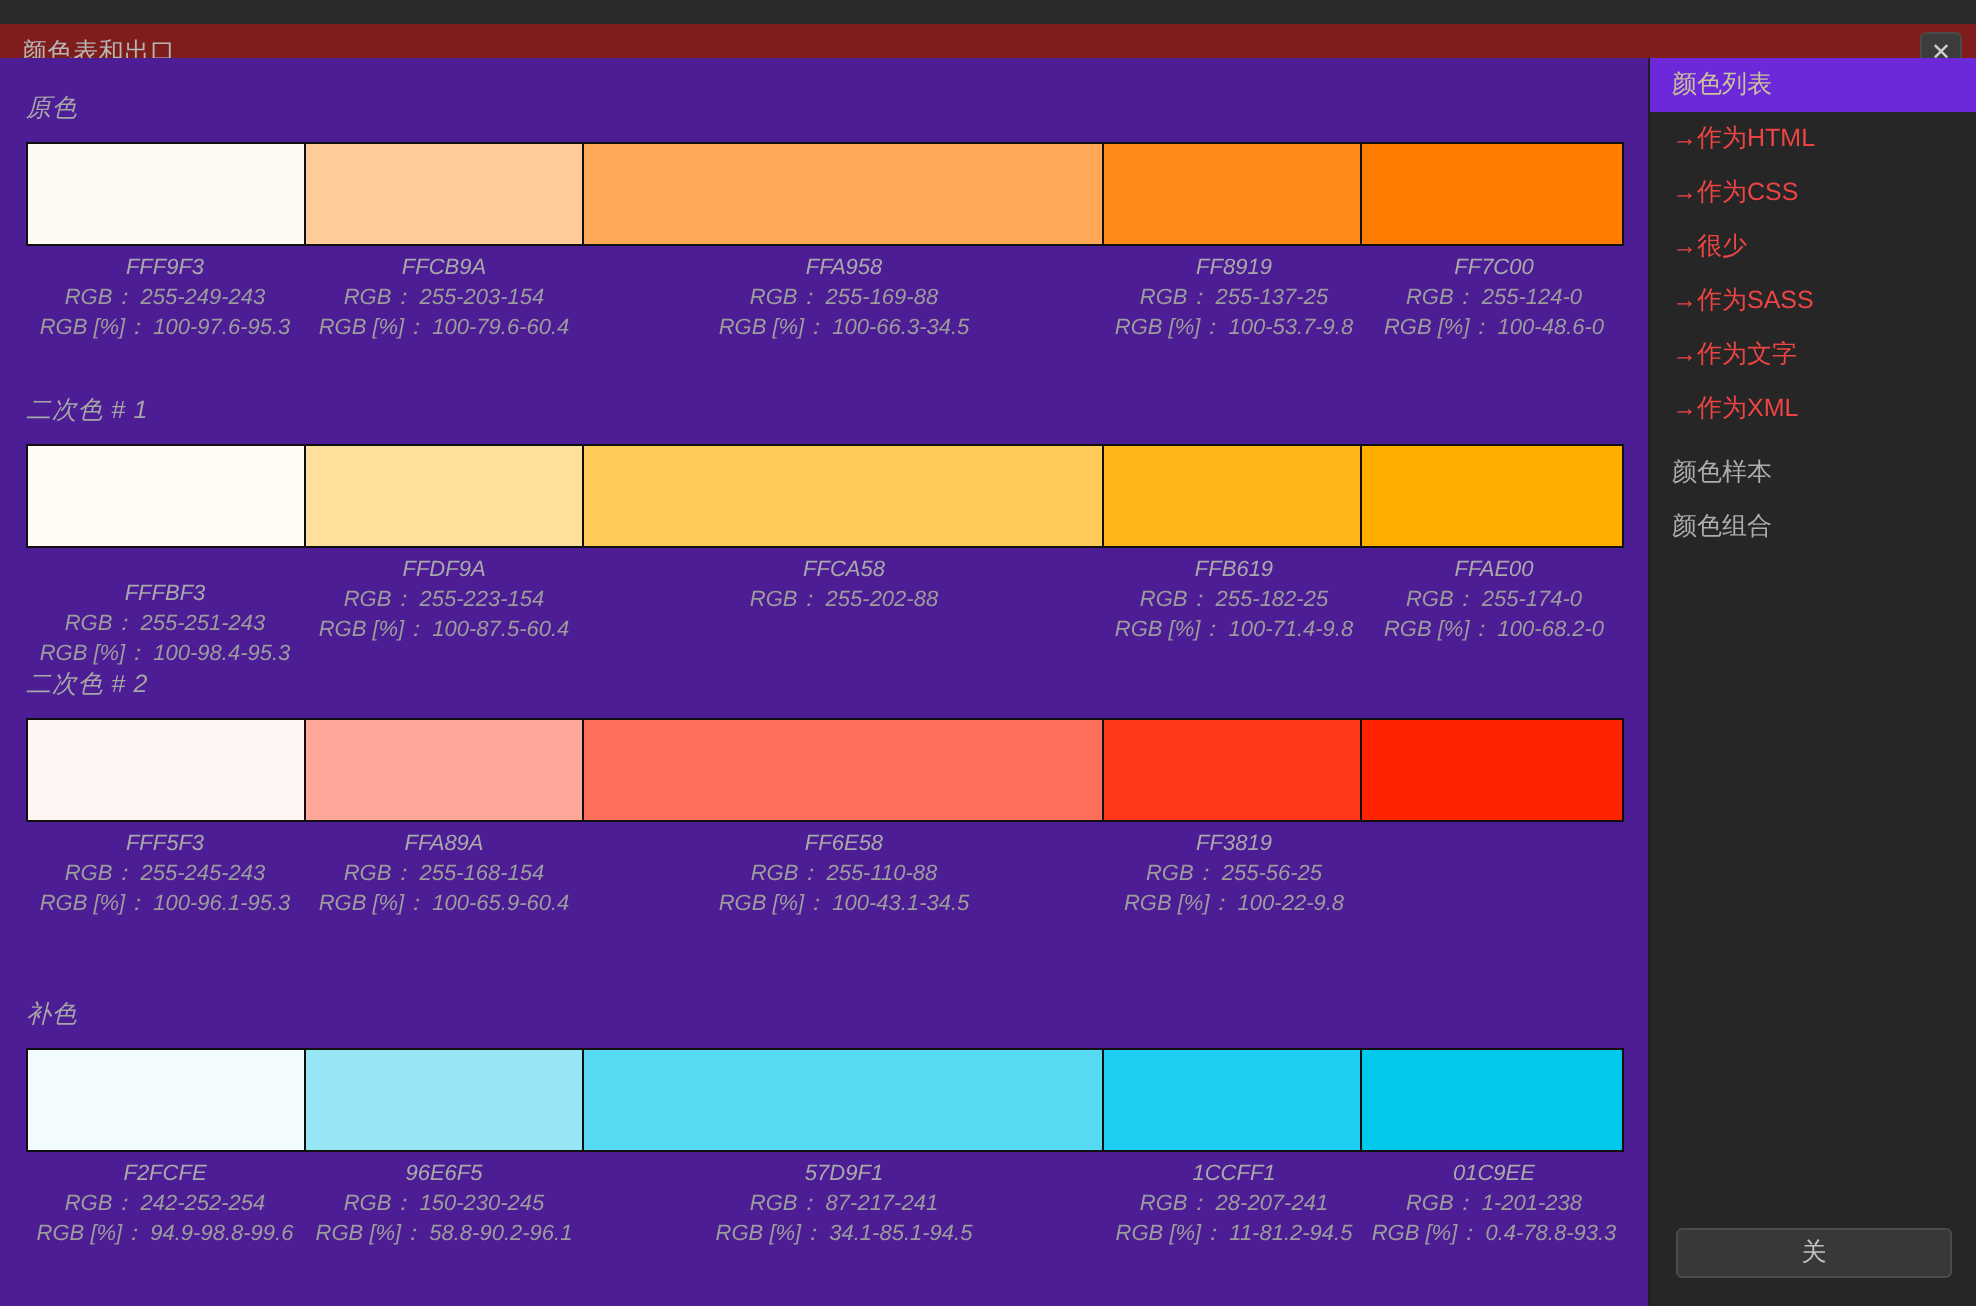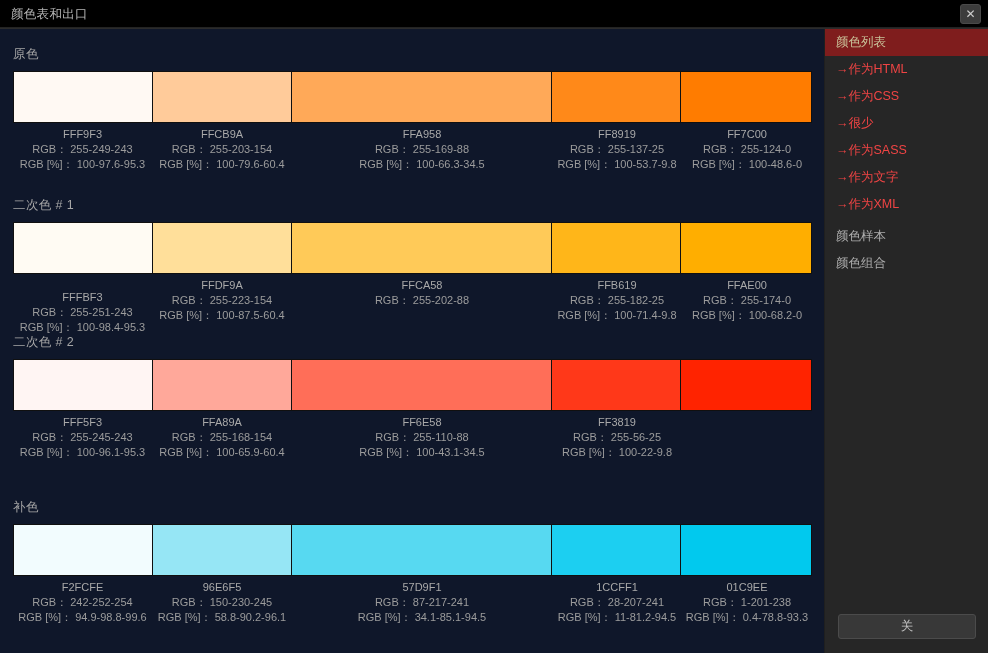--- a/index.html
+++ b/index.html
@@ -10,23 +10,23 @@
   body {
     width: 988px; height: 653px;
     font-family: "Liberation Sans", "DejaVu Sans", sans-serif;
     color: #b9b9b9;
     overflow: hidden;
     position: relative;
   }
 
   
   #titlebar {
-    position: absolute; left: 0; top: 0;
+    position: absolute; left: 0; top: 12px;
     width: 988px; height: 28px;
-    background: #000000;
+    background: #7f1d1d;
     border-bottom: 1px solid #232323;
   }
   #titlebar-text {
     position: absolute; left: 11px; top: 6px;
     font-size: 12.5px; color: #b6b6b6;
     letter-spacing: .3px;
   }
   #close-btn {
     position: absolute; right: 7px; top: 4px;
     width: 21px; height: 20px;
@@ -43,22 +43,23 @@
   
   #content {
     position: absolute; left: 0; top: 29px;
     width: 988px; height: 624px;
     background: #2b2b2b;
   }
 
   #palette-area {
     position: absolute; left: 0; top: 0;
     width: 824px; height: 624px;
-    background: #0f172a;
+    background: #4c1d95;
     overflow: hidden;
+    font-style: italic;
   }
 
   .section {
     position: absolute;
     left: 13px;
     width: 799px;
   }
   .section-title {
     font-size: 12.5px;
     color: #a6a6a6;
@@ -102,21 +103,21 @@
   .menu-item {
     height: 27px;
     line-height: 27px;
     padding-left: 11px;
     font-size: 12.5px;
     color: #adadad;
     cursor: pointer;
     white-space: nowrap;
   }
   .menu-item.active {
-    background: #7f1d1d;
+    background: #6d28d9;
     color: #c9c39a;
   }
   .menu-item.indented { color: #ef4444; }
   .menu-gap { height: 5px; }
 
   #close-action {
     position: absolute;
     left: 13px;
     bottom: 14px;
     width: 138px;

